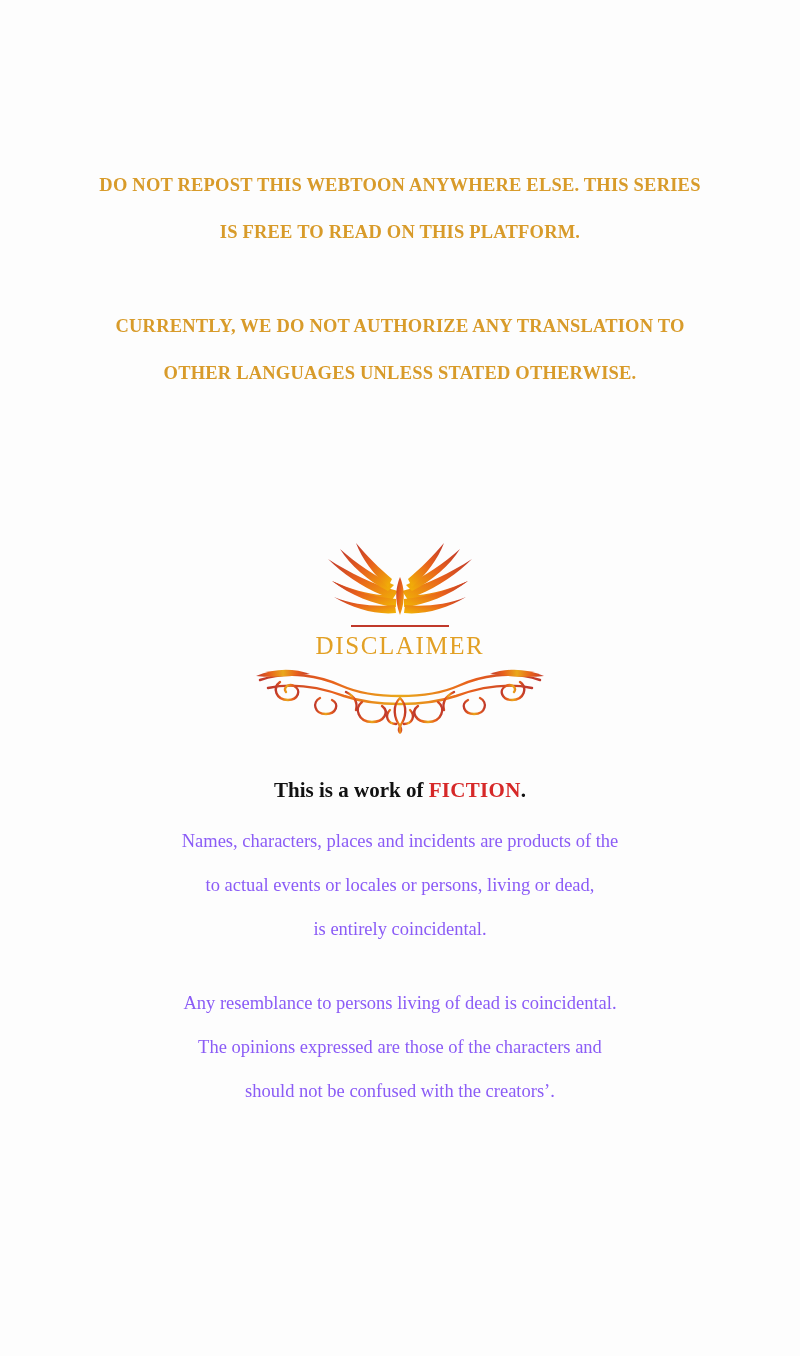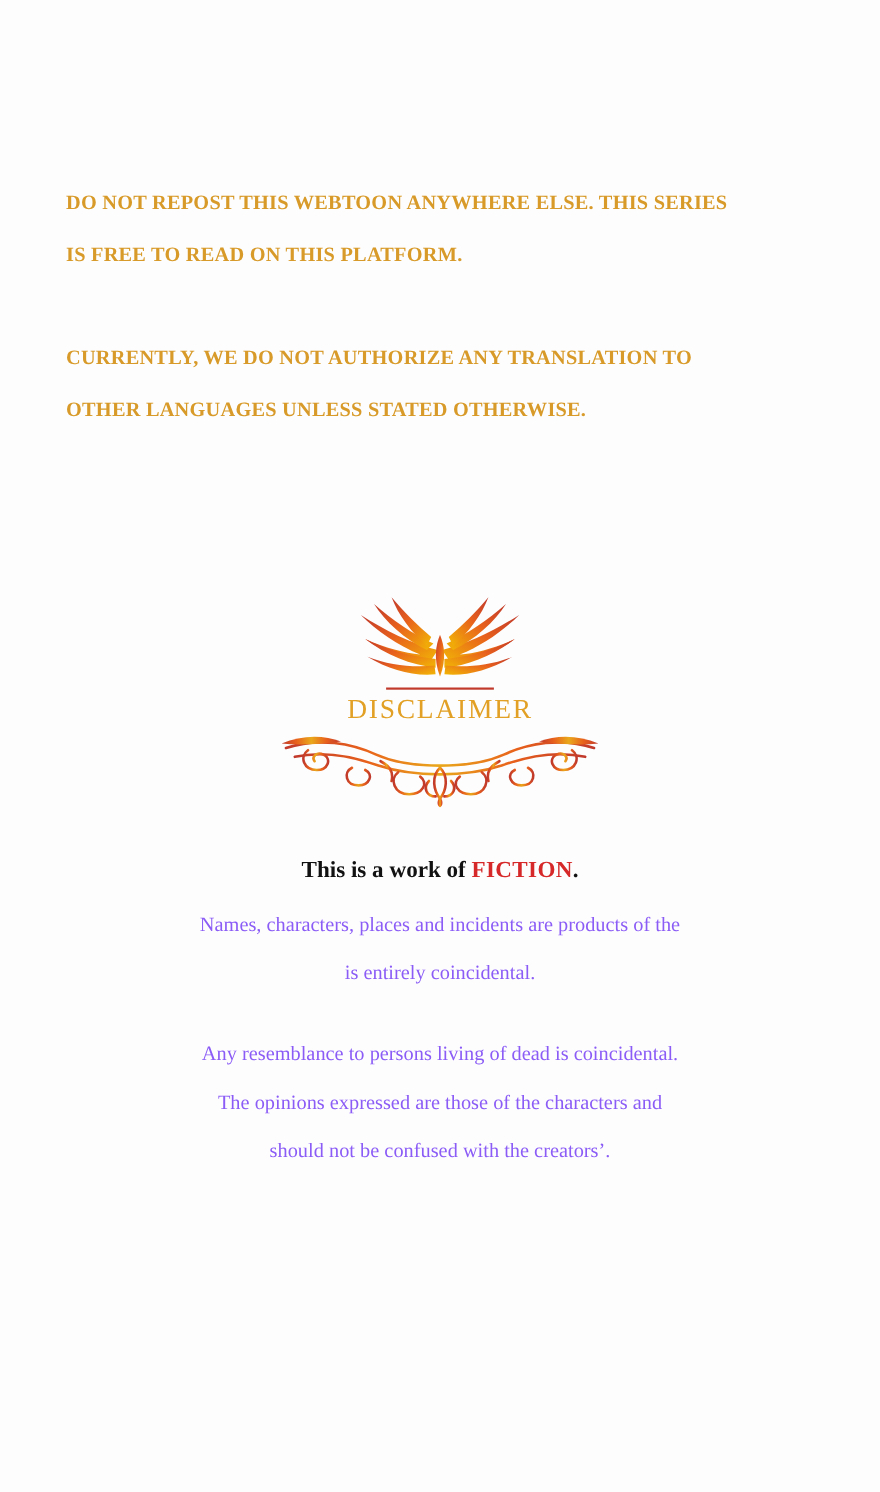--- a/index.html
+++ b/index.html
@@ -22,20 +22,21 @@
     position: relative;
     background: #fdfdfd;
   }
 
   
   .notice {
     position: absolute;
     top: 162px;
     left: 60px;
     width: 680px;
+    text-align: center;
     color: #d89b2a;
     font-family: "Liberation Serif", serif;
     font-weight: bold;
     font-size: 18.5px;
     letter-spacing: 0.2px;
     line-height: 47px;
     font-variant: small-caps;
   }
   .notice p {
     margin: 0;
@@ -197,20 +198,21 @@
     </div>
 
   </div>
 
   <div class="disclaimer">
     <p class="lead">
       <span>This is a work of </span><span class="fiction">FICTION</span><span>.</span>
     </p>
 
     <p class="body-text">Names, characters, places and incidents are products of the</p>
+    <p class="body-text">to actual events or locales or persons, living or dead,</p>
     <p class="body-text">is entirely coincidental.</p>
 
     <div class="gap"></div>
 
     <p class="body-text">Any resemblance to persons living of dead is coincidental.</p>
     <p class="body-text">The opinions expressed are those of the characters and</p>
     <p class="body-text">should not be confused with the creators’.</p>
   </div>
 
 </div>

